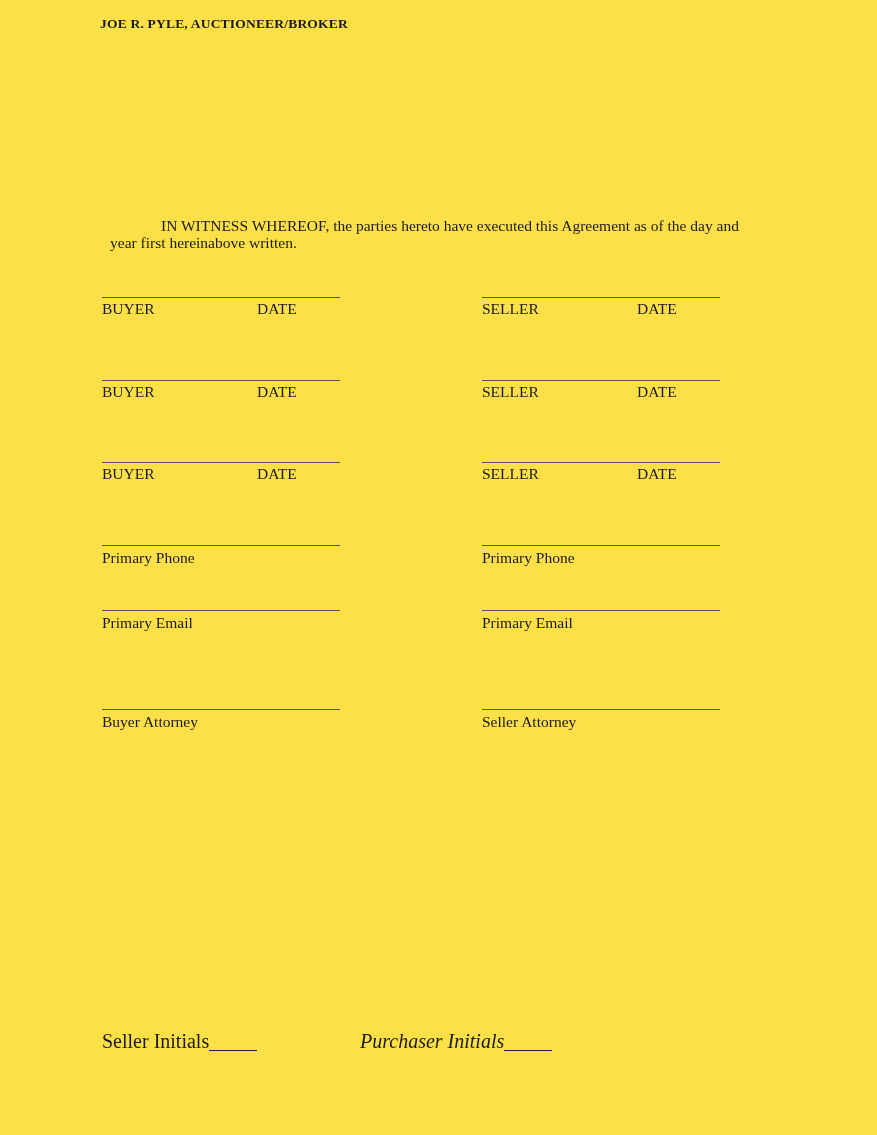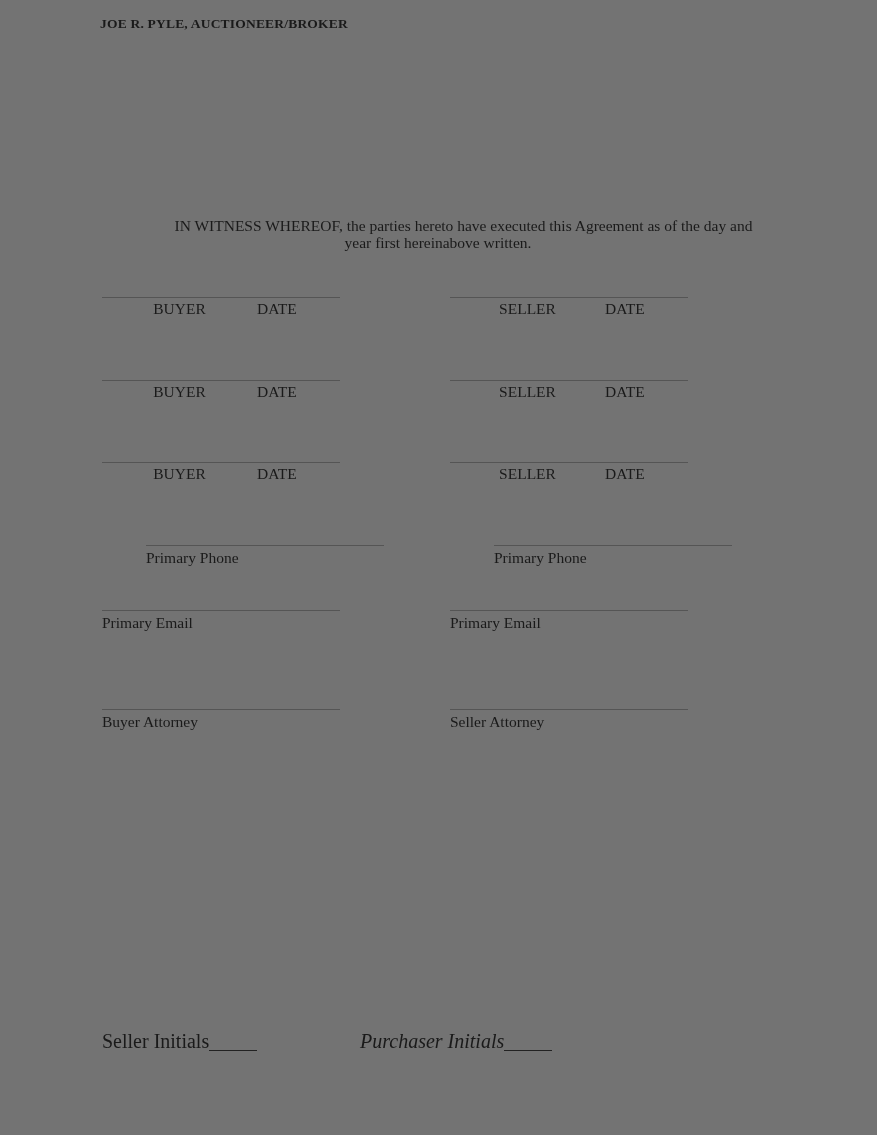--- a/index.html
+++ b/index.html
@@ -4,21 +4,21 @@
 <style>
   html, body {
     margin: 0;
     padding: 0;
     background: #ffffff;
   }
   .page {
     position: relative;
     width: 877px;
     height: 1135px;
-    background: #737373;
+    background: #fde047;
     font-family: "Liberation Serif", "DejaVu Serif", serif;
     color: #1a1a1a;
     overflow: hidden;
   }
   .doc-header {
     position: absolute;
     left: 100px;
     top: 16px;
     font-size: 13.5px;
     font-weight: bold;
@@ -26,55 +26,53 @@
     white-space: nowrap;
   }
   .witness-para {
     position: absolute;
     left: 110px;
     top: 218px;
     width: 656px;
     font-size: 15.5px;
     line-height: 16.5px;
     text-indent: 51px;
-    text-align: center;
   }
   
   .block {
     position: absolute;
     width: 238px;
   }
   .col-left  { left: 102px; }
-  .col-right { left: 450px; }
+  .col-right { left: 482px; }
   .rule {
     width: 238px;
     height: 0;
     border-top: 1px solid #555555;
   }
   .lbl-row {
     display: flex;
     padding-top: 2px;
     font-size: 15.5px;
     line-height: 17px;
-    text-align: center;
   }
   .lbl-row .role {
     width: 155px;
     flex: 0 0 155px;
   }
   .single-lbl {
     padding-top: 3px;
     font-size: 15.5px;
     line-height: 17px;
   }
   
   .sig-row-0 { top: 297px; }
   .sig-row-1 { top: 380px; }
   .sig-row-2 { top: 462px; }
-  .phone-row    { top: 545px; margin-left: 44px; }
+  .phone-row    { top: 545px; }
   .email-row    { top: 610px; }
   .attorney-row { top: 709px; }
   
   .footer-initials {
     position: absolute;
     top: 1030px;
     left: 0;
     width: 877px;
     height: 24px;
     font-size: 20px;

